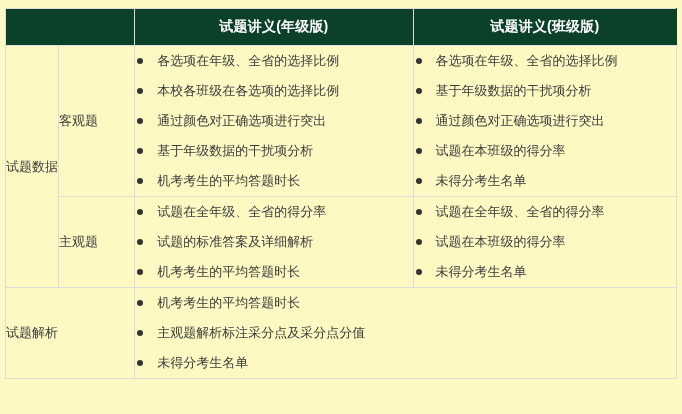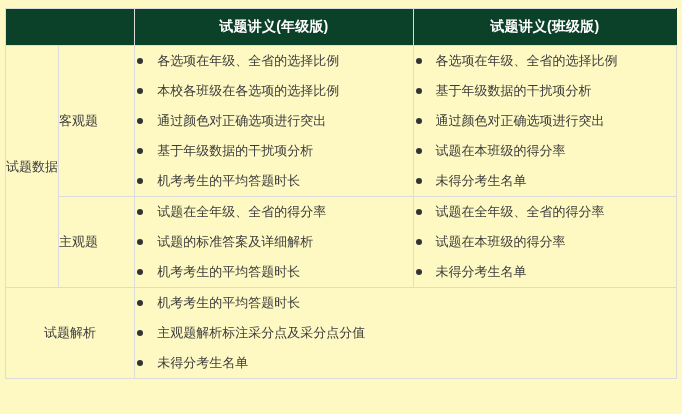--- a/index.html
+++ b/index.html
@@ -60,21 +60,21 @@
 
   
   .rowlabel {
     text-align: left;
     font-size: 13px;
     color: #3c3c3c;
     line-height: 26px;
     padding: 4px 2px;
   }
   .rowlabel-wide {
-    text-align: center;
+    text-align: left;
     font-size: 13px;
     color: #3c3c3c;
     padding: 4px 6px;
   }
 
   
   .cell-list {
     padding: 12px 6px 12px 14px;
   }
   ul.blist {

